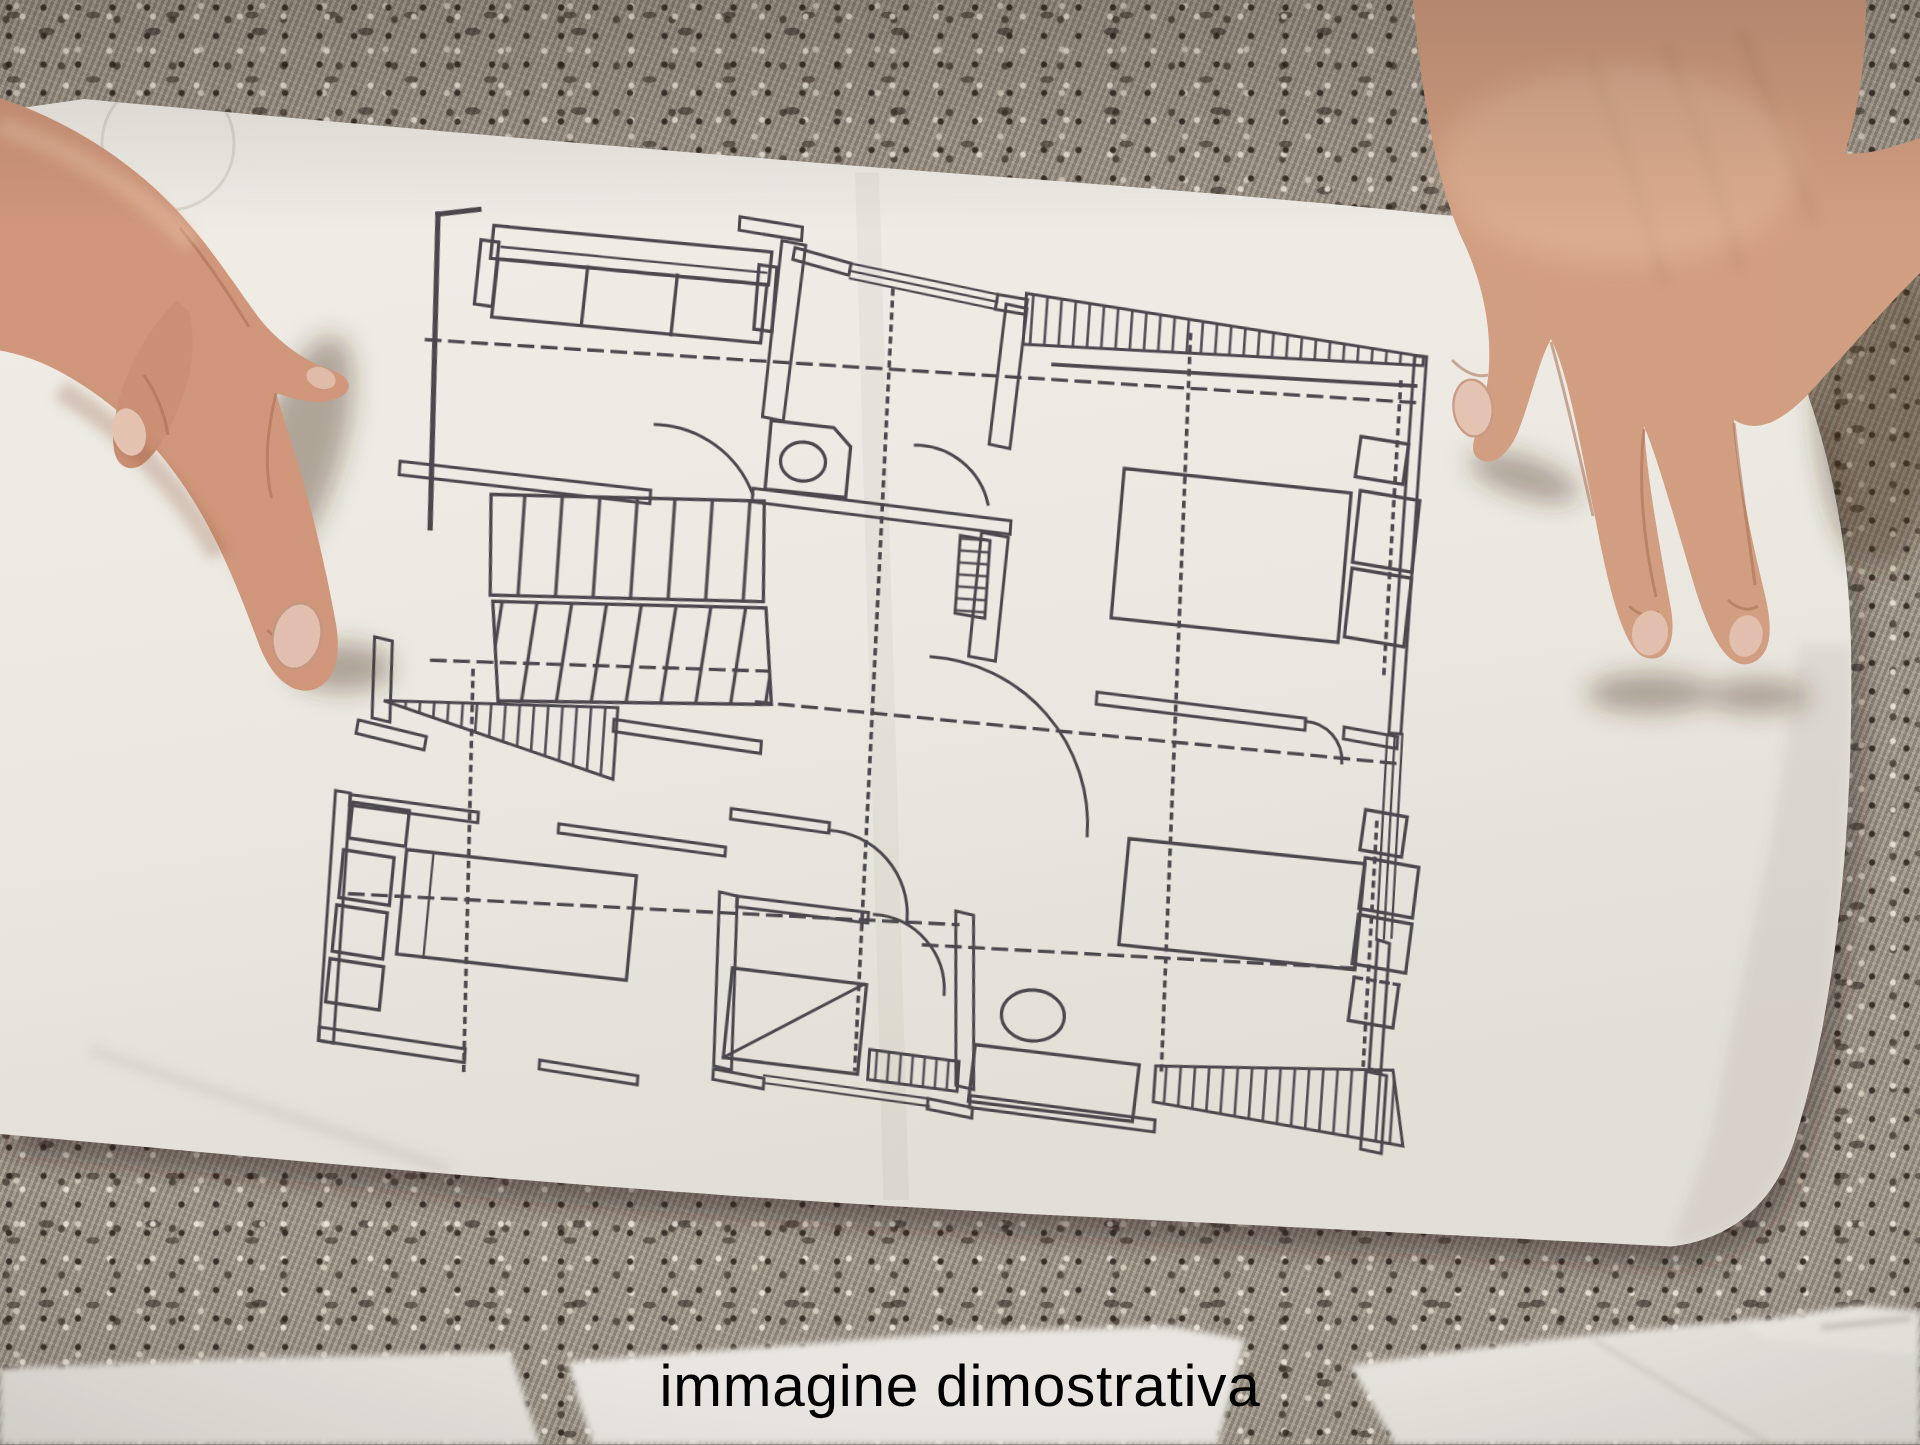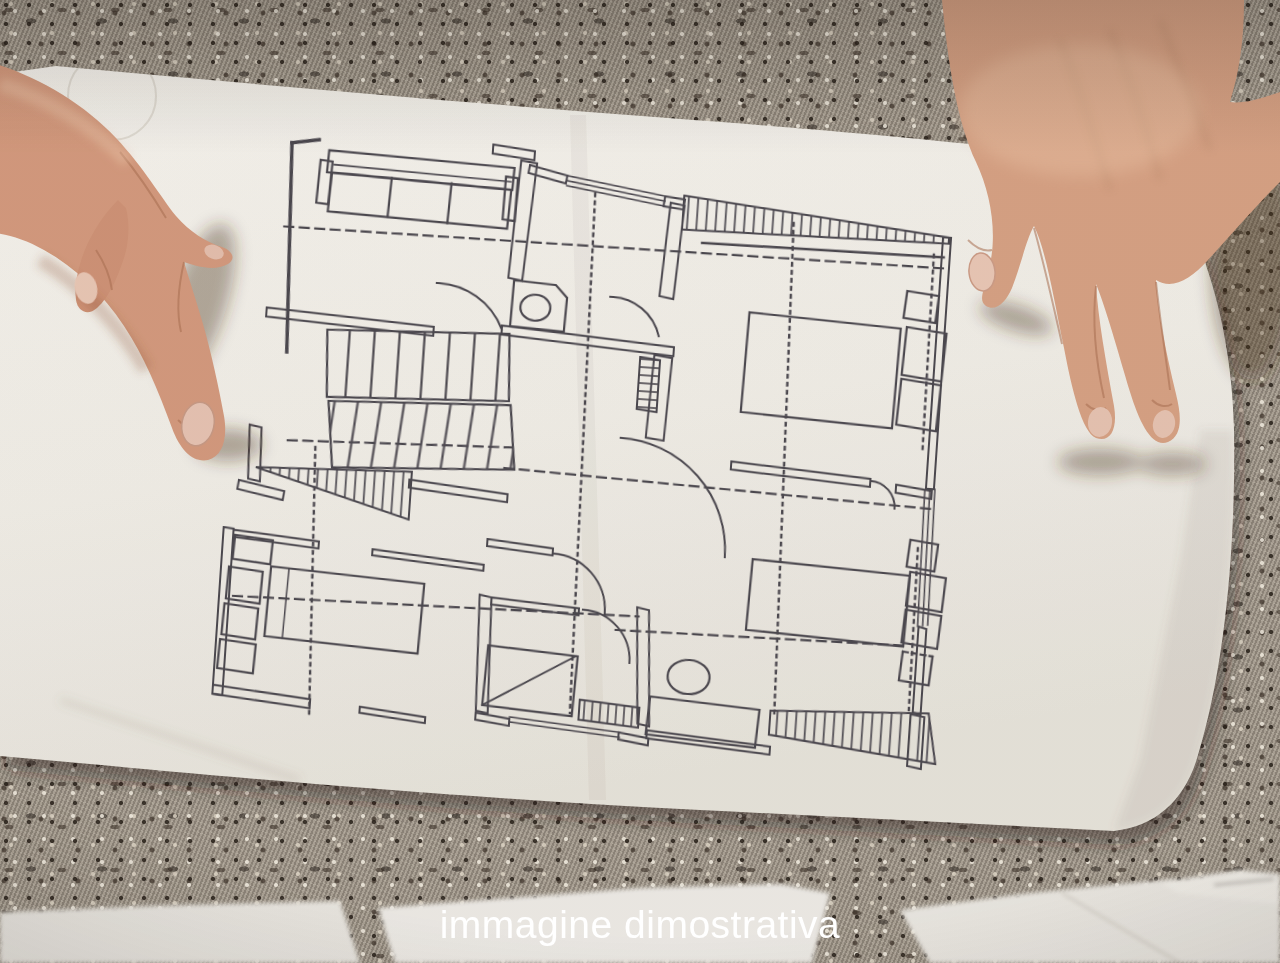--- a/index.html
+++ b/index.html
@@ -13,21 +13,21 @@
       radial-gradient(circle at 4px 13px, rgba(55,45,37,.7) 0 1.9px, rgba(0,0,0,0) 3px),
       radial-gradient(circle at 11px 4px, rgba(228,220,205,.8) 0 1.5px, rgba(0,0,0,0) 2.6px),
       radial-gradient(ellipse 7px 3.5px at 9px 10px, rgba(52,42,34,.55) 0 60%, rgba(0,0,0,0) 70%),
       radial-gradient(ellipse 8px 4px at 31px 21px, rgba(30,24,20,.5) 0 60%, rgba(0,0,0,0) 70%),
       repeating-linear-gradient(112deg, rgba(33,27,22,.15) 0 2px, rgba(236,229,216,.15) 2px 4px),
       repeating-linear-gradient(22deg,  rgba(255,250,240,.12) 0 1px, rgba(0,0,0,0) 1px 5px);
     background-size:23px 19px,29px 23px,37px 31px,41px 29px,53px 43px,71px 53px,100% 100%,100% 100%;}
   .art{position:absolute;inset:0;}
   
   .caption{position:absolute;left:50%;top:903px;transform:translateX(-50%);
-    font-size:39px;letter-spacing:.5px;color:#ffffff;white-space:nowrap;z-index:40;}
+    font-size:39px;letter-spacing:.5px;color:#000000;white-space:nowrap;z-index:40;}
   
   .vignette{position:absolute;inset:0;z-index:30;pointer-events:none;
     background:
       radial-gradient(130% 100% at 52% 42%, rgba(0,0,0,0) 55%, rgba(24,17,13,.28) 100%),
       linear-gradient(180deg, rgba(18,13,9,.16), rgba(0,0,0,0) 16%),
       linear-gradient(0deg, rgba(120,90,60,.04), rgba(120,90,60,.04));}
 </style>
 </head>
 <body>
 

